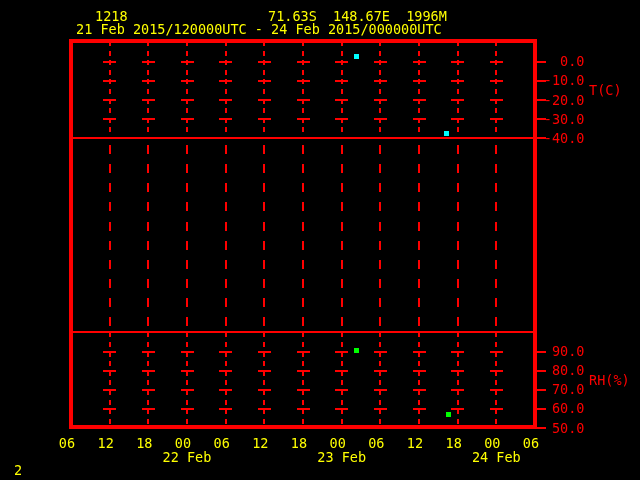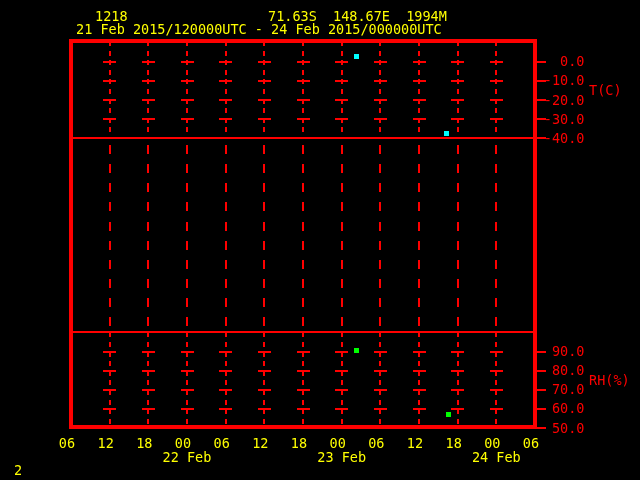--- a/index.html
+++ b/index.html
@@ -26,21 +26,21 @@
   svg text{
     font-family:"DejaVu Sans Mono","Liberation Mono",monospace;
     font-size:13.5px;
   }
 </style>
 </head>
 <body>
 
 <div class="screen">
   <span id="hdr-station" class="hdr">1218</span>
-  <span id="hdr-location" class="hdr">71.63S  148.67E  1994M</span>
+  <span id="hdr-location" class="hdr">71.63S  148.67E  1996M</span>
   <span id="hdr-range" class="hdr">21 Feb 2015/120000UTC - 24 Feb 2015/000000UTC</span>
 
   <svg id="chart" width="640" height="480" viewBox="0 0 640 480">
       <line x1="109.66666666666666" y1="41" x2="109.66666666666666" y2="138.39999999999998" stroke="#ff0000" stroke-width="2" stroke-dasharray="5 4.6" shape-rendering="crispEdges"></line>
       <line x1="109.66666666666666" y1="145" x2="109.66666666666666" y2="332.35" stroke="#ff0000" stroke-width="2" stroke-dasharray="9 10.15" shape-rendering="crispEdges"></line>
       <line x1="109.66666666666666" y1="332.35" x2="109.66666666666666" y2="427" stroke="#ff0000" stroke-width="2" stroke-dasharray="5 4.6" shape-rendering="crispEdges"></line>
       <line x1="103.16666666666666" y1="61.8" x2="116.16666666666666" y2="61.8" stroke="#ff0000" stroke-width="2" shape-rendering="crispEdges"></line>
       <line x1="103.16666666666666" y1="80.94999999999999" x2="116.16666666666666" y2="80.94999999999999" stroke="#ff0000" stroke-width="2" shape-rendering="crispEdges"></line>
       <line x1="103.16666666666666" y1="100.1" x2="116.16666666666666" y2="100.1" stroke="#ff0000" stroke-width="2" shape-rendering="crispEdges"></line>
       <line x1="103.16666666666666" y1="119.25" x2="116.16666666666666" y2="119.25" stroke="#ff0000" stroke-width="2" shape-rendering="crispEdges"></line>

